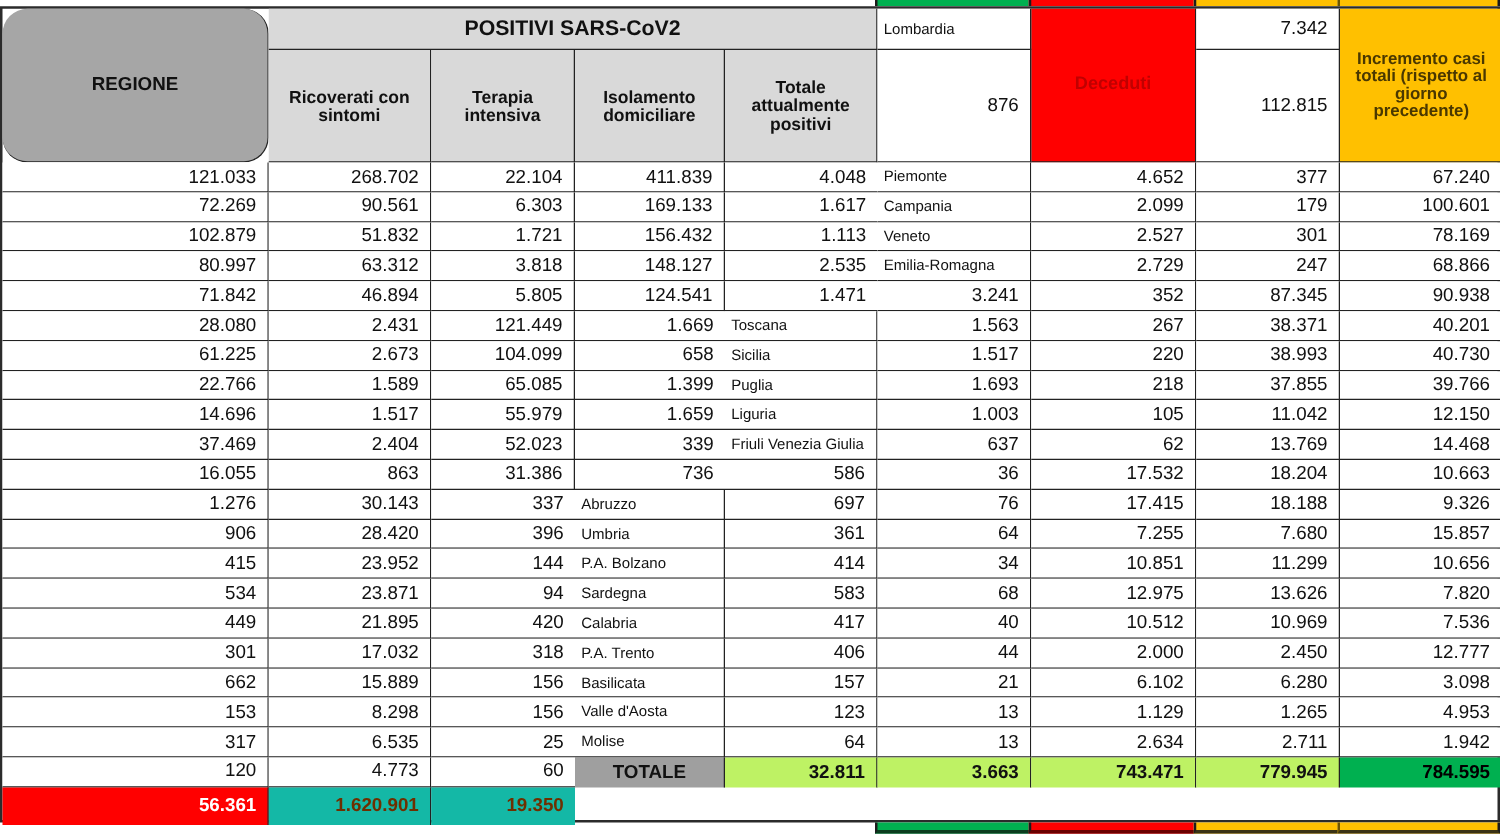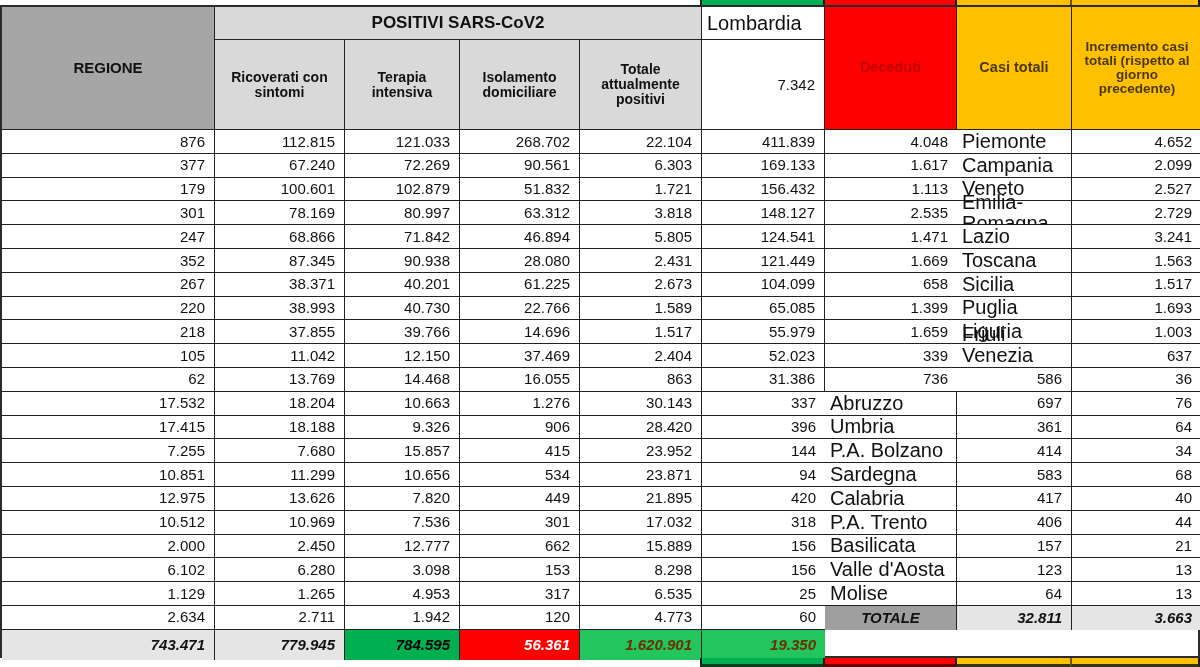--- a/index.html
+++ b/index.html
@@ -22,45 +22,45 @@
   }
   .cell{
     box-sizing:border-box;
     border-right:1px solid #222;
     border-bottom:1px solid #222;
     background:#fff;
     display:flex;align-items:center;
     line-height:1.05;
   }
   .num{justify-content:flex-end;padding-right:9px;font-size:15px;}
-  .region{padding-left:5px;font-size:20px;}
+  .region{padding-left:5px;font-size:12px;}
 
   
   .hc{justify-content:center;text-align:center;font-weight:bold;}
-  .h-regione{grid-area:1/1/3/2;background:#a6a6a6;font-size:15px;}
+  .h-regione{grid-area:1/1/3/2;background:#a6a6a6;font-size:15px;border-radius:20px;}
   .h-positivi{grid-area:1/2/2/6;background:#d9d9d9;font-size:17px;}
   .h-sub{grid-row:2;background:#d9d9d9;font-size:14px;padding:0 6px;}
   .h-sub-1{grid-column:2;} .h-sub-2{grid-column:3;}
   .h-sub-3{grid-column:4;} .h-sub-4{grid-column:5;}
   .h-dimessi{grid-area:1/6/3/7;background:#00b050;color:#17492a;font-size:14.5px;}
   .h-deceduti{grid-area:1/7/3/8;background:#ff0000;color:#c00000;font-size:14.5px;}
   .h-casi{grid-area:1/8/3/9;background:#ffc000;color:#4a3800;font-size:14.5px;}
   .h-incr{grid-area:1/9/3/10;background:#ffc000;color:#4a3800;font-size:13.5px;padding:0 7px;border-right:none;}
   .h-dimessi,.h-deceduti,.h-casi{border-left:1px solid #222;margin-left:-1px;}
 
   
   .tot{font-weight:bold;font-size:15px;}
   .tot-label{background:#9f9f9f;justify-content:center;padding-left:0;}
-  .tot-gray{background:#e5e5e5;}
+  .tot-gray{background:#bef264;}
   .tot-green{background:#00b050;color:#000000;}
   .tot-red{background:#ff0000;color:#ffffff;}
-  .tot-yellow{background:#22c55e;color:#6e2f00;padding-left:44px;}
+  .tot-yellow{background:#14b8a6;color:#6e2f00;padding-left:44px;}
 
   .last-col{border-right:none;}
-  .tot-row{border-bottom:none;font-style:italic;}
+  .tot-row{border-bottom:none;}
 
   
   .strip{position:absolute;box-sizing:border-box;}
   .strip-top{top:0;height:5px;}
   .strip-bottom{top:658px;height:9px;border-bottom:3px solid #3a3214;}
   .seg-green{background:#00b050;border-left:2px solid #1c1c1c;}
   .seg-red{background:#ff0000;border-left:2px solid #1c1c1c;}
   .seg-yellow1{background:#ffc000;border-left:2px solid #1c1c1c;}
   .seg-yellow2{background:#ffc000;border-left:2px solid #6e5600;border-right:2px solid #1c1c1c;}
   .x-dimessi{left:700px;width:123px;}
@@ -81,21 +81,20 @@
   <div class="strip strip-top seg-yellow2 x-incr"></div>
 
   <div class="grid" id="grid">
     <div class="cell hc h-regione">REGIONE</div>
     <div class="cell hc h-positivi">POSITIVI SARS-CoV2</div>
     <div class="cell hc h-sub h-sub-1">Ricoverati con sintomi</div>
     <div class="cell hc h-sub h-sub-2">Terapia intensiva</div>
     <div class="cell hc h-sub h-sub-3">Isolamento domiciliare</div>
     <div class="cell hc h-sub h-sub-4">Totale attualmente positivi</div>
     <div class="cell hc h-deceduti">Deceduti</div>
-    <div class="cell hc h-casi">Casi totali</div>
     <div class="cell hc h-incr">Incremento casi totali (rispetto al giorno precedente)</div>
 
   <div class="cell region">Lombardia</div>
       <div class="cell num">7.342</div>
       <div class="cell num">876</div>
       <div class="cell num">112.815</div>
       <div class="cell num">121.033</div>
       <div class="cell num">268.702</div>
       <div class="cell num">22.104</div>
       <div class="cell num">411.839</div>
@@ -129,21 +128,20 @@
       <div class="cell num last-col">2.535</div>
       <div class="cell region">Emilia-Romagna</div>
       <div class="cell num">2.729</div>
       <div class="cell num">247</div>
       <div class="cell num">68.866</div>
       <div class="cell num">71.842</div>
       <div class="cell num">46.894</div>
       <div class="cell num">5.805</div>
       <div class="cell num">124.541</div>
       <div class="cell num last-col">1.471</div>
-      <div class="cell region">Lazio</div>
       <div class="cell num">3.241</div>
       <div class="cell num">352</div>
       <div class="cell num">87.345</div>
       <div class="cell num">90.938</div>
       <div class="cell num">28.080</div>
       <div class="cell num">2.431</div>
       <div class="cell num">121.449</div>
       <div class="cell num last-col">1.669</div>
       <div class="cell region">Toscana</div>
       <div class="cell num">1.563</div>

